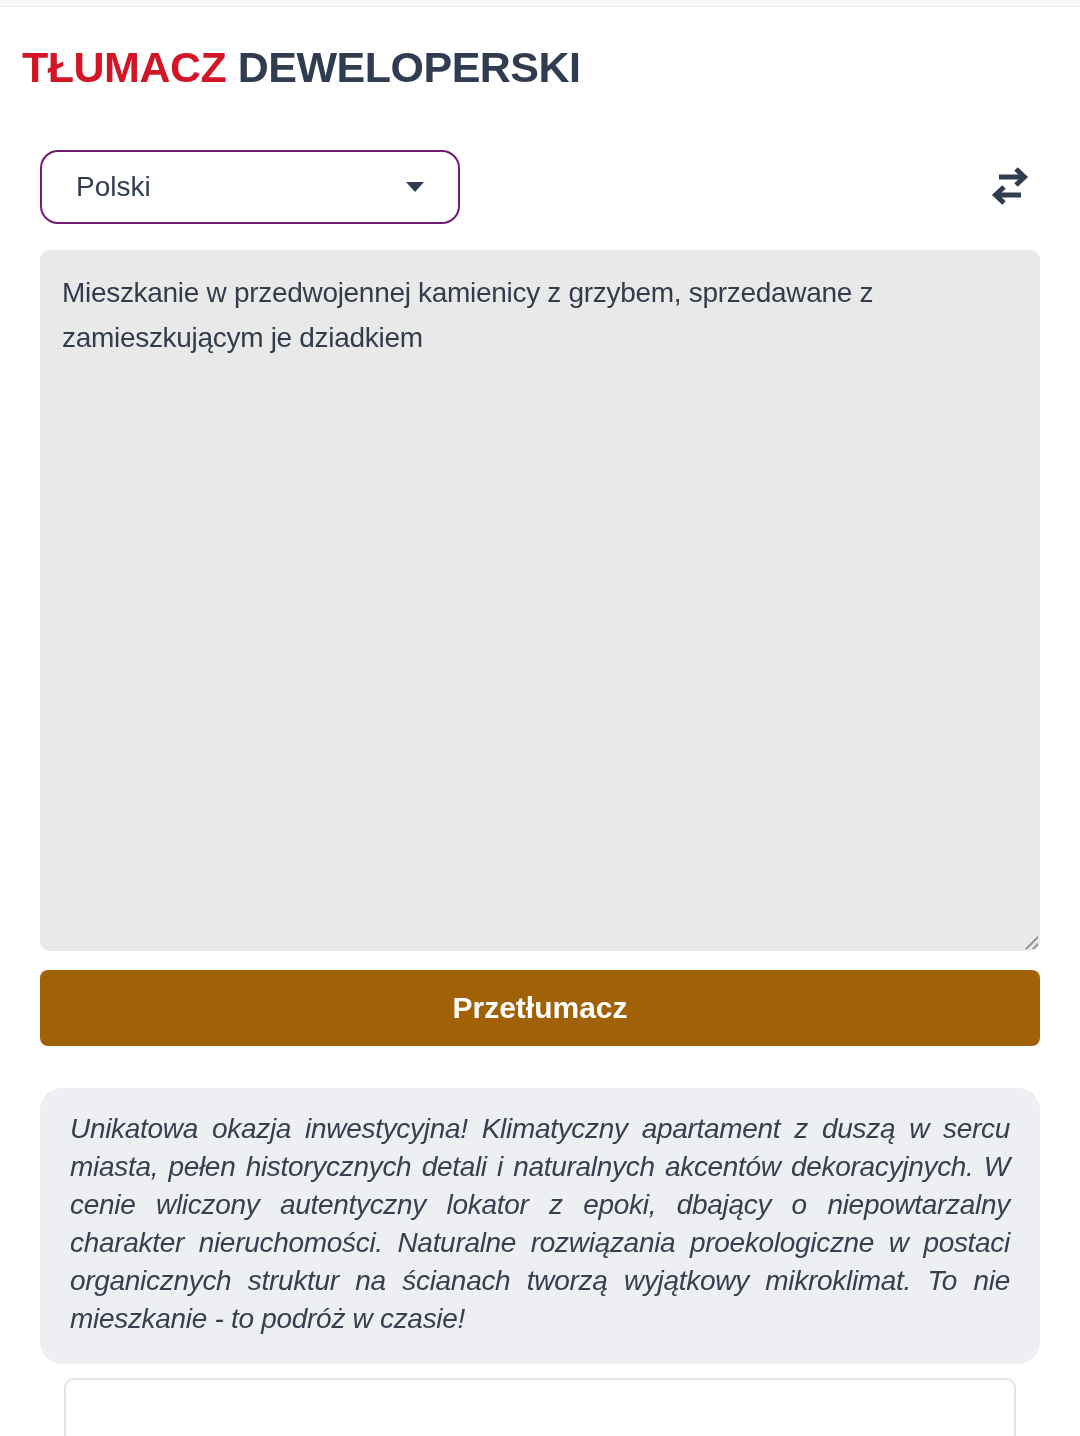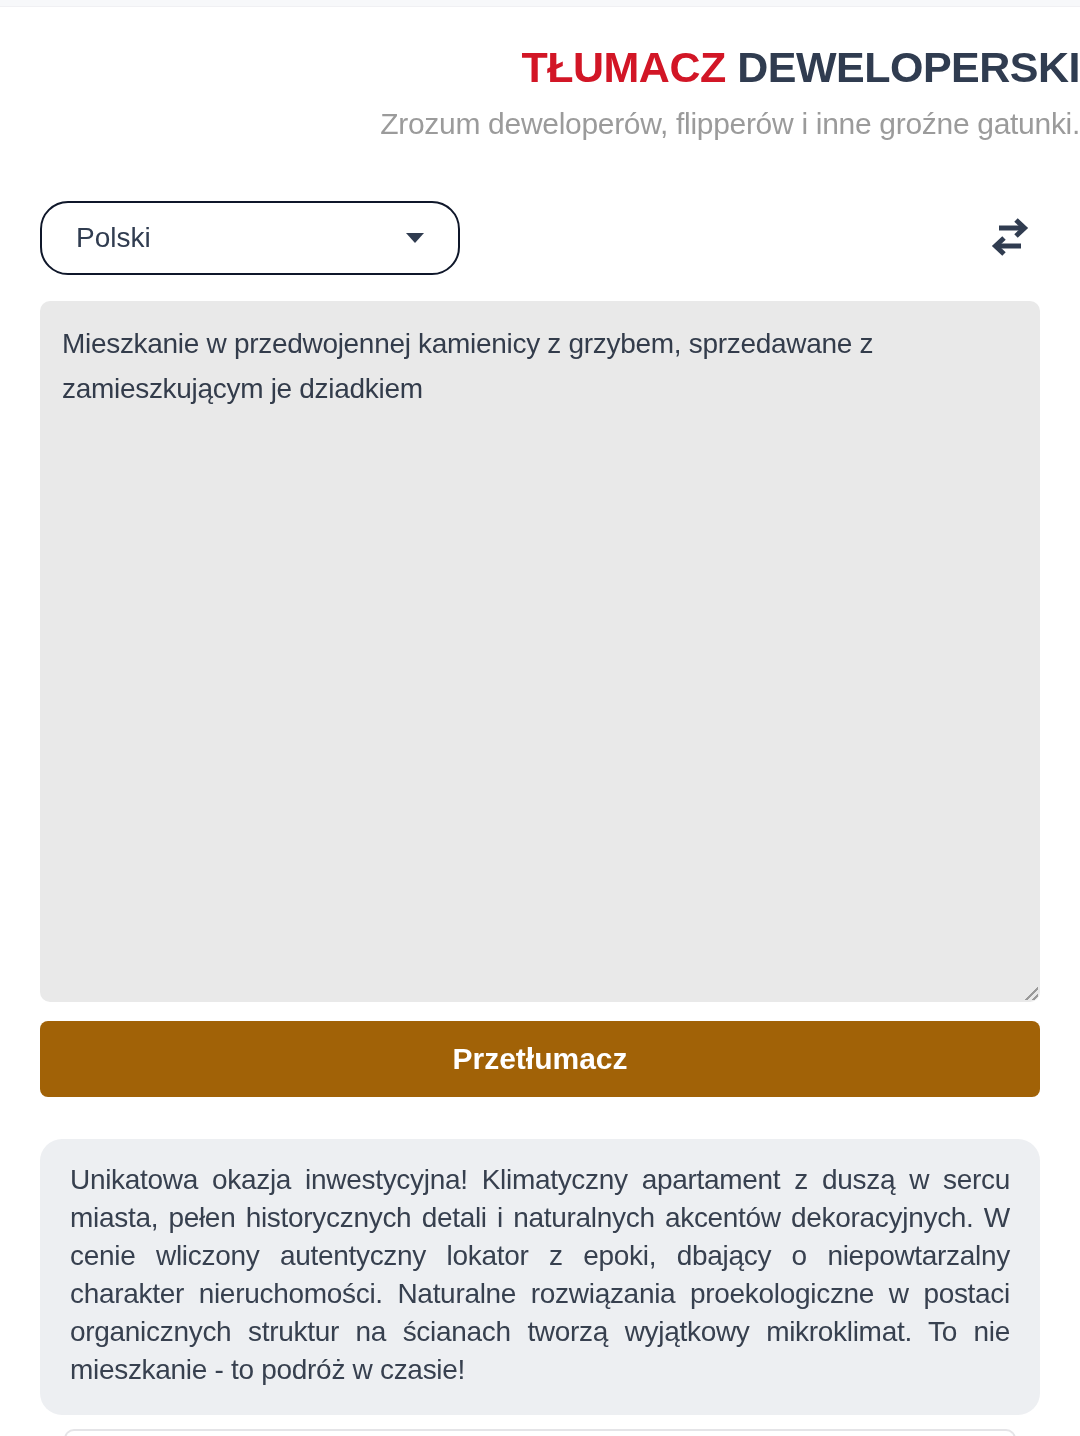--- a/index.html
+++ b/index.html
@@ -9,21 +9,21 @@
     background: #ffffff;
     font-family: "Liberation Sans", "DejaVu Sans", sans-serif;
     color: #333c4b;
   }
   .top-strip {
     width: 100%; height: 7px;
     background: #f7f8fa;
     border-bottom: 1px solid #f0f0f3;
   }
   
-  .header { text-align: right; }
+  .header { text-align: left; padding-left: 22px; }
   .title {
     margin-top: 34px;
     font-size: 43px;
     font-weight: bold;
     letter-spacing: -0.5px;
     line-height: 52px;
     color: #303c50;
   }
   .title .accent { color: #d21626; }
   .subtitle {
@@ -37,22 +37,22 @@
   .lang-row {
     margin: 57px 40px 0;
     height: 74px;
     display: flex;
     align-items: center;
     justify-content: space-between;
   }
   .lang-select {
     width: 420px; height: 74px;
     background: #ffffff;
-    border: 2px solid #0f172a;
-    border-radius: 28px;
+    border: 2px solid #701a75;
+    border-radius: 18px;
     display: flex;
     align-items: center;
     justify-content: space-between;
     padding: 4px 34px;
     cursor: pointer;
   }
   .lang-select .lang-label {
     font-size: 28px;
     color: #303c50;
   }
@@ -114,20 +114,21 @@
     cursor: pointer;
   }
   
   .output-box {
     margin: 42px 40px 0;
     width: 1000px; height: 276px;
     background: #edeff2;
     border-radius: 22px;
     padding: 22px 30px;
     overflow: hidden;
+    font-style: italic;
   }
   .output-box p {
     font-size: 28px;
     line-height: 38px;
     letter-spacing: -0.3px;
     text-align: justify;
     color: #37404f;
   }
   
   .bottom-card {
@@ -139,21 +140,20 @@
     border-radius: 10px 10px 0 0;
   }
 </style>
 </head>
 <body>
 
 <div class="top-strip"></div>
 
 <header class="header">
   <h1 class="title"><span class="accent">TŁUMACZ</span> <span>DEWELOPERSKI</span></h1>
-  <p class="subtitle">Zrozum deweloperów, flipperów i inne groźne gatunki.</p>
 </header>
 
 <div class="lang-row">
 
   <div class="lang-select">
     <span class="lang-label">Polski</span>
     <span class="caret"></span>
   </div>
 
   <button class="swap-btn">

